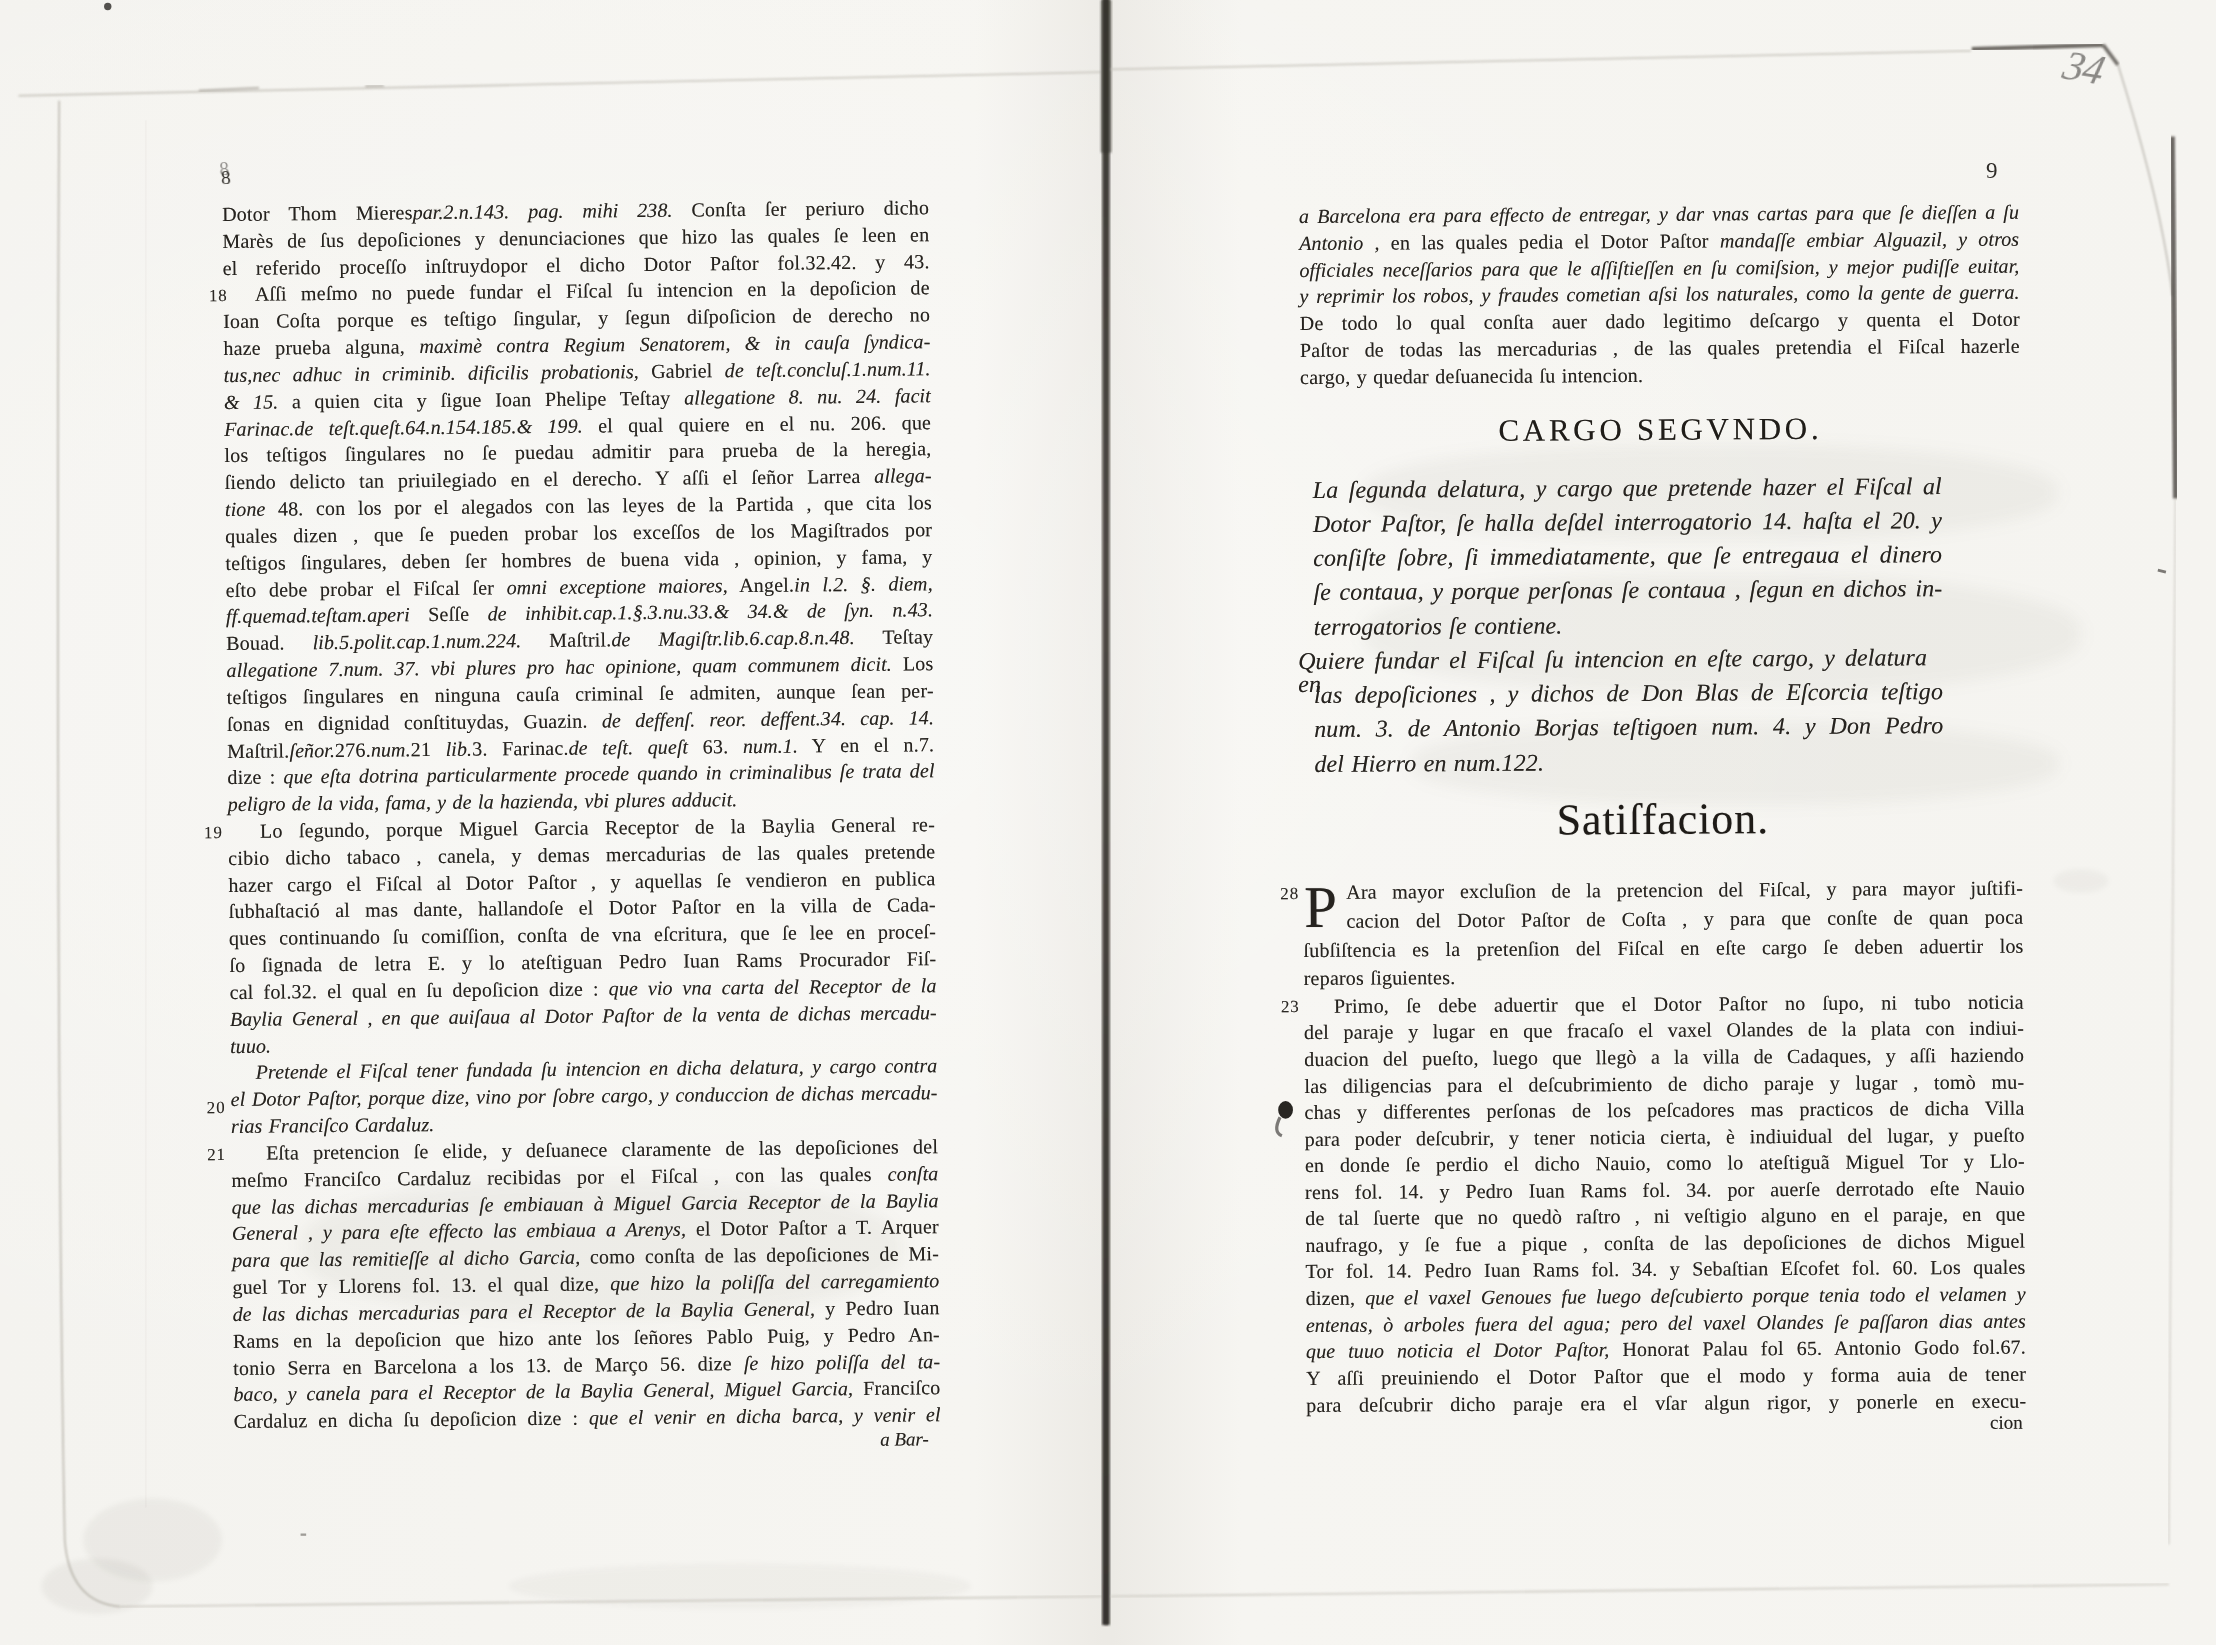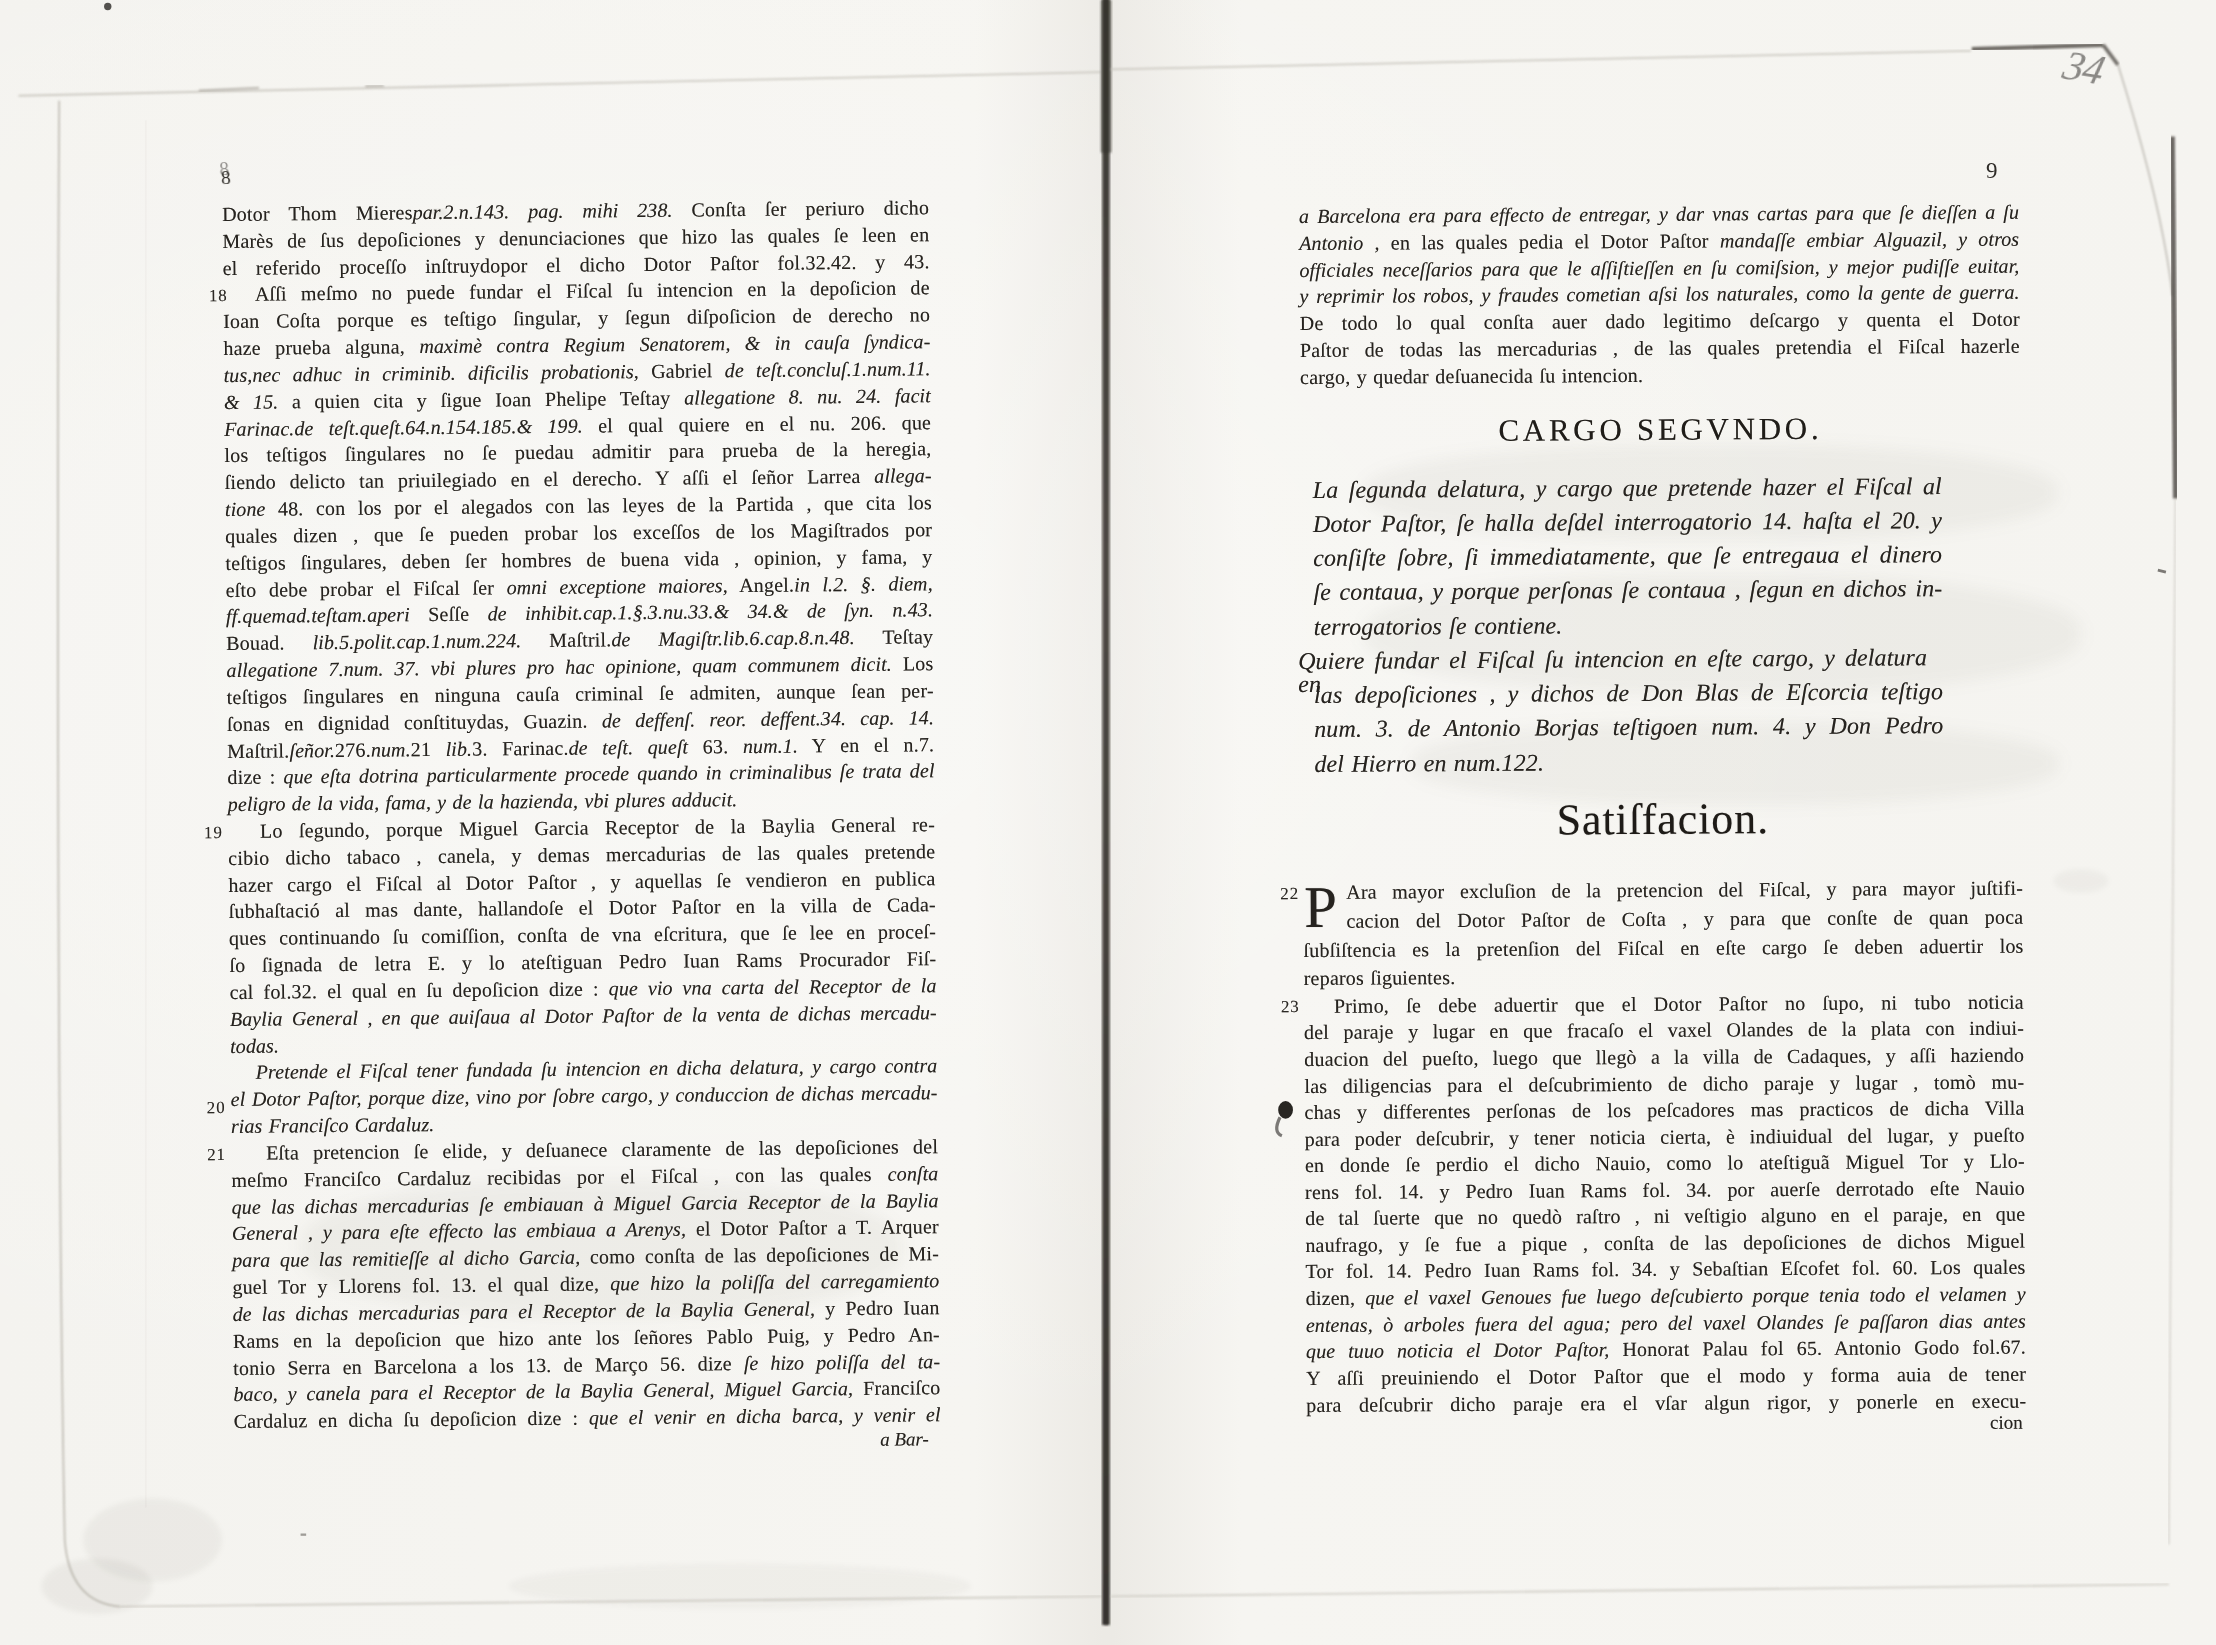--- a/index.html
+++ b/index.html
@@ -142,21 +142,21 @@
       <div class="line j" style="top: 563px;">dize : <i>que eſta dotrina particularmente procede quando in criminalibus ſe trata del</i></div>
       <div class="line s" style="top: 590px;"><i>peligro de la vida, fama, y de la hazienda, vbi plures adducit.</i></div>
       <div class="line j" style="top: 617px; left: 32px;">Lo ſegundo, porque Miguel Garcia Receptor de la Baylia General re-</div>
       <div class="line j" style="top: 644px;">cibio dicho tabaco , canela, y demas mercadurias de las quales pretende</div>
       <div class="line j" style="top: 671px;">hazer cargo el Fiſcal al Dotor Paſtor , y aquellas ſe vendieron en publica</div>
       <div class="line j" style="top: 697px;">ſubhaſtació al mas dante, hallandoſe el Dotor Paſtor en la villa de Cada-</div>
       <div class="line j" style="top: 724px;">ques continuando ſu comiſſion, conſta de vna eſcritura, que ſe lee en proceſ-</div>
       <div class="line j" style="top: 751px;">ſo ſignada de letra E. y lo ateſtiguan Pedro Iuan Rams Procurador Fiſ-</div>
       <div class="line j" style="top: 778px;">cal fol.32. el qual en ſu depoſicion dize : <i>que vio vna carta del Receptor de la</i></div>
       <div class="line j" style="top: 805px;"><i>Baylia General , en que auiſaua al Dotor Paſtor de la venta de dichas mercadu-</i></div>
-      <div class="line s" style="top: 832px;"><i>todas.</i></div>
+      <div class="line s" style="top: 832px;"><i>tuuo.</i></div>
       <div class="line j" style="top: 858px; left: 25.4px;"><i>Pretende el Fiſcal tener fundada ſu intencion en dicha delatura, y cargo contra</i></div>
       <div class="line j" style="top: 885px;"><i>el Dotor Paſtor, porque dize, vino por ſobre cargo, y conduccion de dichas mercadu-</i></div>
       <div class="line s" style="top: 912px;"><i>rias Franciſco Cardaluz.</i></div>
       <div class="line j" style="top: 939px; left: 35px;">Eſta pretencion ſe elide, y deſuanece claramente de las depoſiciones del</div>
       <div class="line j" style="top: 966px;">meſmo Franciſco Cardaluz recibidas por el Fiſcal , con las quales <i>conſta</i></div>
       <div class="line j" style="top: 993px;"><i>que las dichas mercadurias ſe embiauan à Miguel Garcia Receptor de la Baylia</i></div>
       <div class="line j" style="top: 1019px;"><i>General , y para eſte effecto las embiaua a Arenys,</i> el Dotor Paſtor a T. Arquer</div>
       <div class="line j" style="top: 1046px;"><i>para que las remitieſſe al dicho Garcia,</i> como conſta de las depoſiciones de Mi-</div>
       <div class="line j" style="top: 1073px;">guel Tor y Llorens fol. 13. el qual dize, <i>que hizo la poliſſa del carregamiento</i></div>
       <div class="line j" style="top: 1100px;"><i>de las dichas mercadurias para el Receptor de la Baylia General,</i> y Pedro Iuan</div>
@@ -188,21 +188,21 @@
       <div class="line j" style="top: 376px; left: 12px; right: auto; width: 629px; font-size: 24px;"><i>ſe contaua, y porque perſonas ſe contaua , ſegun en dichos in-</i></div>
       <div class="line s" style="top: 411px; left: 12px; right: auto; width: 629px; font-size: 24px;"><i>terrogatorios ſe contiene.</i></div>
       <div class="line j" style="top: 445px; left: -3.7px; right: auto; width: 629px; font-size: 24px;"><i>Quiere fundar el Fiſcal ſu intencion en eſte cargo, y delatura en</i></div>
       <div class="line j" style="top: 479px; left: 12px; right: auto; width: 629px; font-size: 24px;"><i>las depoſiciones , y dichos de Don Blas de Eſcorcia teſtigo</i></div>
       <div class="line j" style="top: 513px; left: 12px; right: auto; width: 629px; font-size: 24px;"><i>num. 3. de Antonio Borjas teſtigoen num. 4. y Don Pedro</i></div>
       <div class="line s" style="top: 548px; left: 12px; right: auto; width: 629px; font-size: 24px;"><i>del Hierro en num.122.</i></div>
       <div class="line j" style="top: 676px; left: 43px;">Ara mayor excluſion de la pretencion del Fiſcal, y para mayor juſtifi-</div>
       <div class="line j" style="top: 705px; left: 43px;">cacion del Dotor Paſtor de Coſta , y para que conſte de quan poca</div>
       <div class="line j" style="top: 734px;">ſubſiſtencia es la pretenſion del Fiſcal en eſte cargo ſe deben aduertir los</div>
       <div class="line s" style="top: 762px;">reparos ſiguientes.</div>
-      <div class="mnum" style="top: 679px; left: -23px;">22</div>
+      <div class="mnum" style="top: 679px; left: -23px;">28</div>
       <div class="line j" style="top: 790px; left: 30px;">Primo, ſe debe aduertir que el Dotor Paſtor no ſupo, ni tubo noticia</div>
       <div class="line j" style="top: 816px;">del paraje y lugar en que fracaſo el vaxel Olandes de la plata con indiui-</div>
       <div class="line j" style="top: 843px;">duacion del pueſto, luego que llegò a la villa de Cadaques, y aſſi haziendo</div>
       <div class="line j" style="top: 870px;">las diligencias para el deſcubrimiento de dicho paraje y lugar , tomò mu-</div>
       <div class="line j" style="top: 896px;">chas y differentes perſonas de los peſcadores mas practicos de dicha Villa</div>
       <div class="line j" style="top: 923px;">para poder deſcubrir, y tener noticia cierta, è indiuidual del lugar, y pueſto</div>
       <div class="line j" style="top: 949px;">en donde ſe perdio el dicho Nauio, como lo ateſtiguã Miguel Tor y Llo-</div>
       <div class="line j" style="top: 976px;">rens fol. 14. y Pedro Iuan Rams fol. 34. por auerſe derrotado eſte Nauio</div>
       <div class="line j" style="top: 1002px;">de tal ſuerte que no quedò raſtro , ni veſtigio alguno en el paraje, en que</div>
       <div class="line j" style="top: 1029px;">naufrago, y ſe fue a pique , conſta de las depoſiciones de dichos Miguel</div>

